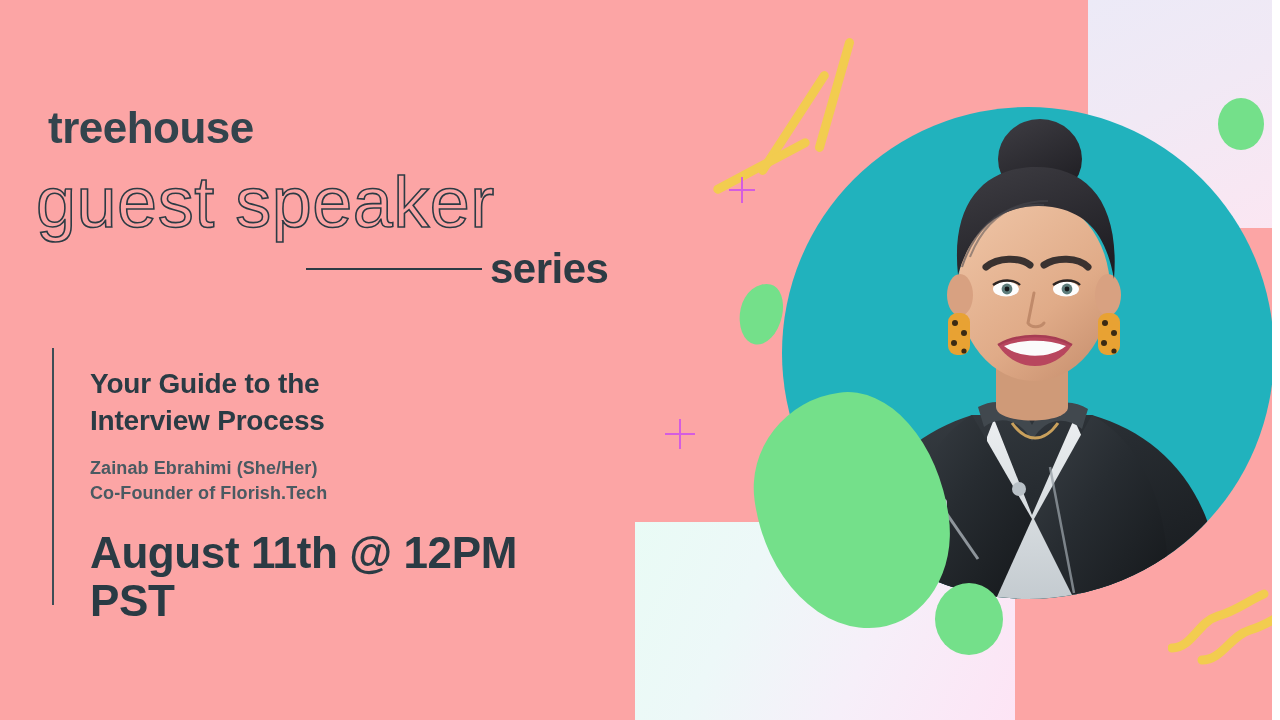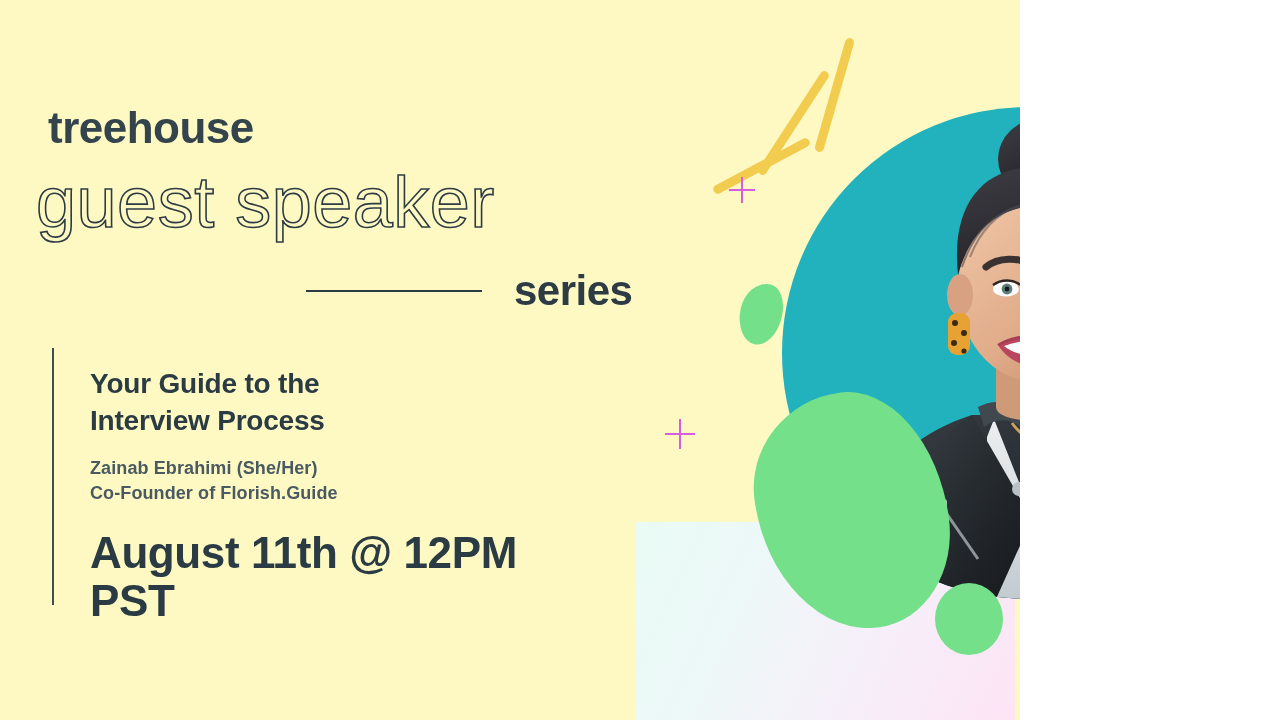--- a/index.html
+++ b/index.html
@@ -5,23 +5,23 @@
 <style>
   * { margin:0; padding:0; box-sizing:border-box; }
   html, body { width:1280px; height:720px; overflow:hidden; }
   body {
     font-family: "Liberation Sans", sans-serif;
     background:#ffffff;
     position:relative;
   }
   #stage {
     position:relative;
-    width:1020px;
+    width:1272px;
     height:720px;
-    background:#fef9c3;
+    background:#fca5a5;
     overflow:hidden;
   }
 
   
   .panel-topright {
     position:absolute;
     left:1088px; top:0; width:192px; height:228px;
     background:linear-gradient(155deg,#eceaf7 0%, #f1e9f5 45%, #fbe6f2 100%);
   }
   .panel-bottom {
@@ -109,24 +109,24 @@
     font-size:72px;
     font-weight:400;
     letter-spacing:0.5px;
     line-height:1;
     color:transparent;
     -webkit-text-stroke:1.6px #2c3b44;
     text-shadow:none;
   }
   .series-row {
     position:absolute;
-    left:306px; top:270px;
+    left:306px; top:248px;
     display:flex;
     align-items:center;
-    gap:32px;
+    gap:8px;
     text-align:right;
   }
   .series-rule {
     width:176px; height:2px; background:#2c3b44;
   }
   .series-word {
     font-size:42px; font-weight:700; color:#2c3b44; line-height:1;
     letter-spacing:-0.5px;
   }
 
@@ -285,17 +285,17 @@
   </div>
 
   <div class="left-rule"></div>
 
   <div class="info-block">
     <div class="talk-title">
       <div>Your Guide to the</div>
       <div>Interview Process</div>
     </div>
     <div class="speaker-name">Zainab Ebrahimi (She/Her)</div>
-    <div class="speaker-role">Co-Founder of Florish.Guide</div>
+    <div class="speaker-role">Co-Founder of Florish.Tech</div>
     <div class="datetime">August 11th @ 12PM PST</div>
   </div>
 
 </div>
 
 </body></html>

